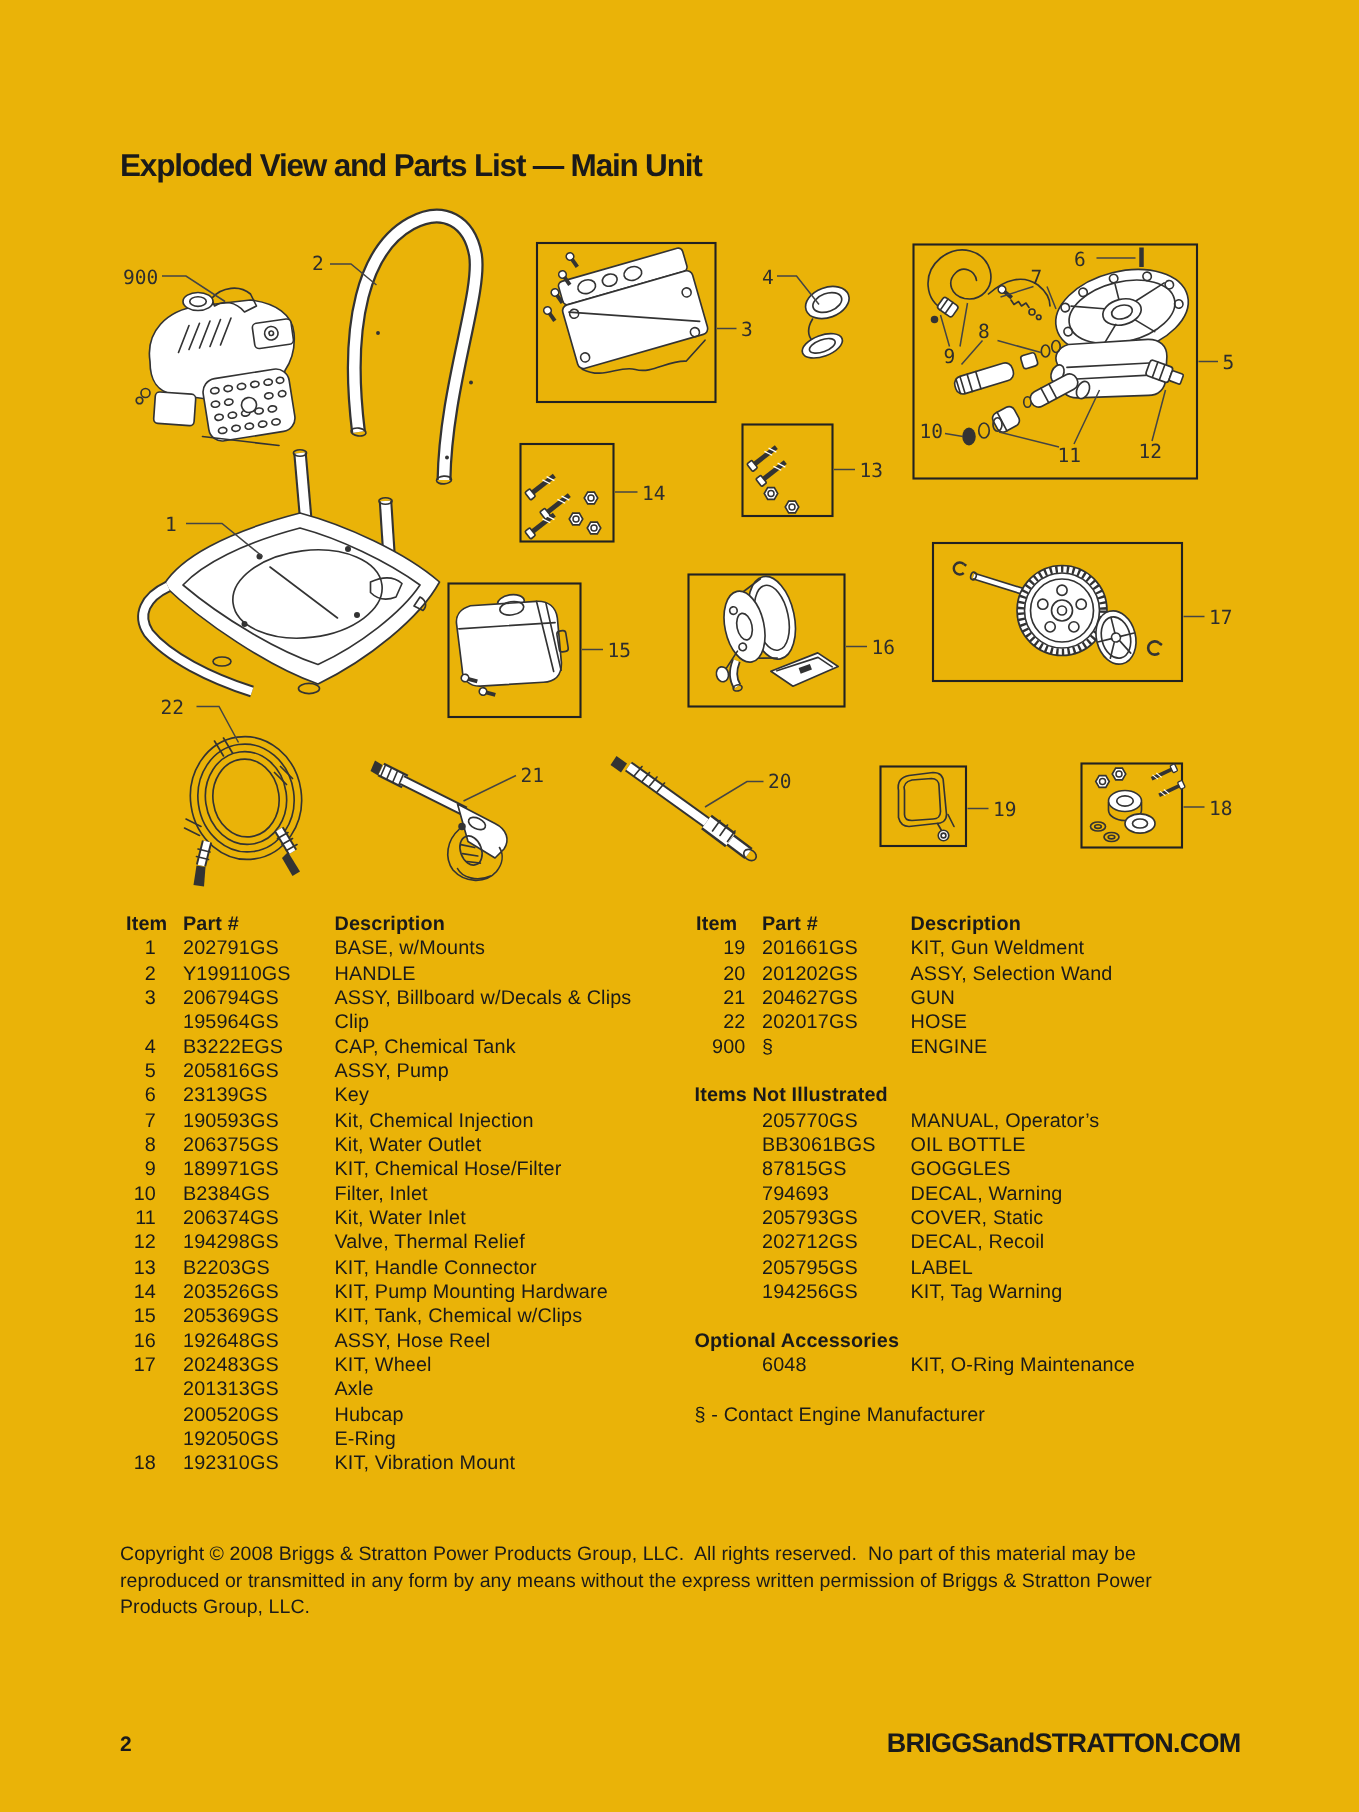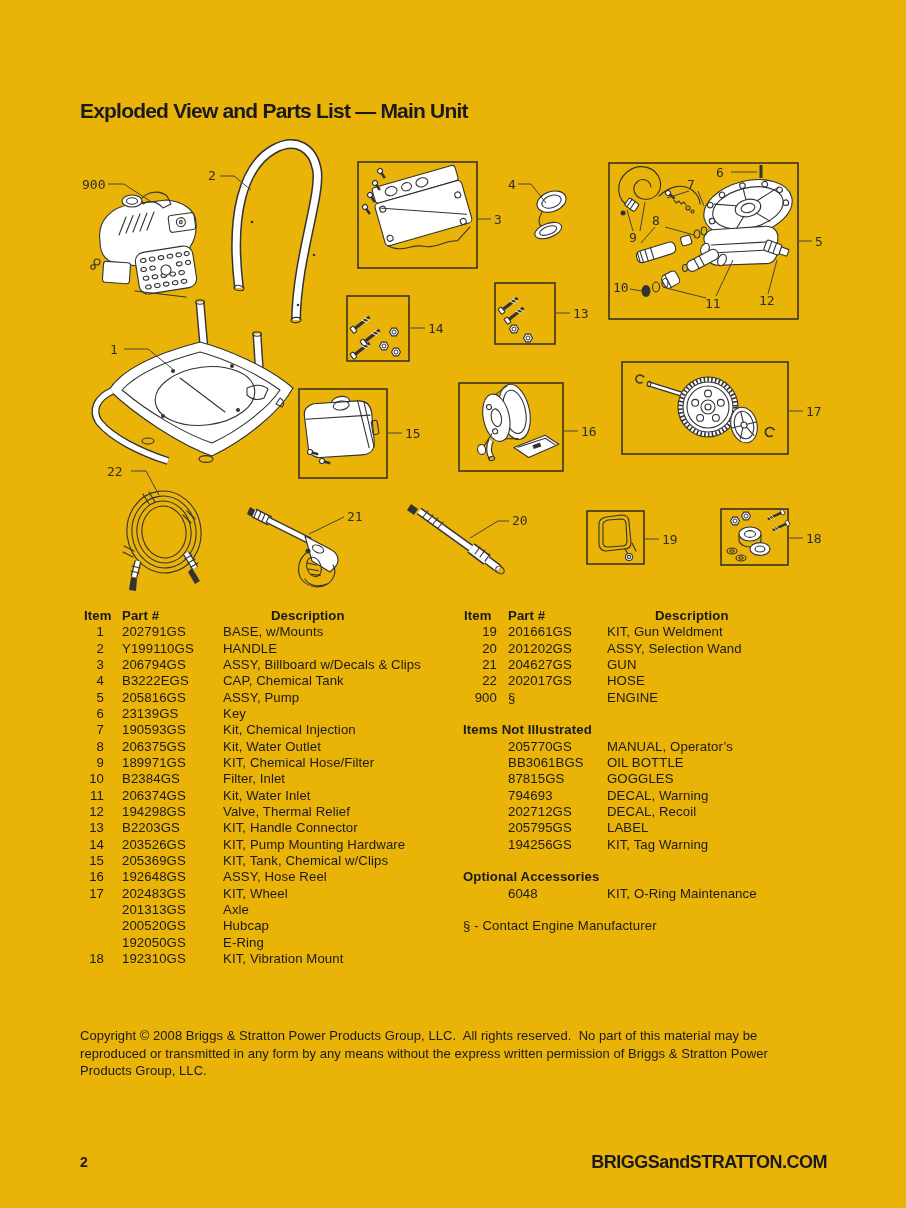--- a/index.html
+++ b/index.html
@@ -9,21 +9,21 @@
          font-weight:700;letter-spacing:-0.8px;white-space:nowrap;}
   .diagram{position:absolute;left:0;top:0;}
 
   
   .col{position:absolute;top:608px;font-size:13.2px;letter-spacing:0.1px;}
   .col-left{left:80px;width:380px;}
   .col-right{left:463px;width:443px;}
   .trow{position:relative;height:16.34px;line-height:16.34px;white-space:nowrap;}
   .h-item{position:absolute;left:4px;font-weight:700;}
   .h-part{position:absolute;left:42px;font-weight:700;}
-  .h-desc{position:absolute;left:143px;font-weight:700;margin-left:48px;}
+  .h-desc{position:absolute;left:143px;font-weight:700;}
   .col-right .h-item{left:1px;}
   .col-right .h-part{left:45px;}
   .col-right .h-desc{left:144px;}
   .c-item{position:absolute;left:0;width:24px;text-align:right;}
   .c-part{position:absolute;left:42px;}
   .c-desc{position:absolute;left:143px;}
   .c-sect{position:absolute;left:0;font-weight:700;}
   .c-note{position:absolute;left:0;}
   .col-right .c-item{width:34px;}
   .col-right .c-part{left:45px;}
@@ -478,20 +478,27 @@
         <div class="trow">
         <span class="c-sect"></span>
         <span class="c-note"></span>
         <span class="c-item">3</span>
         <span class="c-part">206794GS</span>
         <span class="c-desc">ASSY, Billboard w/Decals &amp; Clips</span>
       </div>
         <div class="trow">
         <span class="c-sect"></span>
         <span class="c-note"></span>
+        <span class="c-item"></span>
+        <span class="c-part">195964GS</span>
+        <span class="c-desc">Clip</span>
+      </div>
+        <div class="trow">
+        <span class="c-sect"></span>
+        <span class="c-note"></span>
         <span class="c-item">4</span>
         <span class="c-part">B3222EGS</span>
         <span class="c-desc">CAP, Chemical Tank</span>
       </div>
         <div class="trow">
         <span class="c-sect"></span>
         <span class="c-note"></span>
         <span class="c-item">5</span>
         <span class="c-part">205816GS</span>
         <span class="c-desc">ASSY, Pump</span>
@@ -692,20 +699,27 @@
         <span class="c-sect"></span>
         <span class="c-note"></span>
         <span class="c-item"></span>
         <span class="c-part">794693</span>
         <span class="c-desc">DECAL, Warning</span>
       </div>
         <div class="trow">
         <span class="c-sect"></span>
         <span class="c-note"></span>
         <span class="c-item"></span>
+        <span class="c-part">205793GS</span>
+        <span class="c-desc">COVER, Static</span>
+      </div>
+        <div class="trow">
+        <span class="c-sect"></span>
+        <span class="c-note"></span>
+        <span class="c-item"></span>
         <span class="c-part">202712GS</span>
         <span class="c-desc">DECAL, Recoil</span>
       </div>
         <div class="trow">
         <span class="c-sect"></span>
         <span class="c-note"></span>
         <span class="c-item"></span>
         <span class="c-part">205795GS</span>
         <span class="c-desc">LABEL</span>
       </div>

